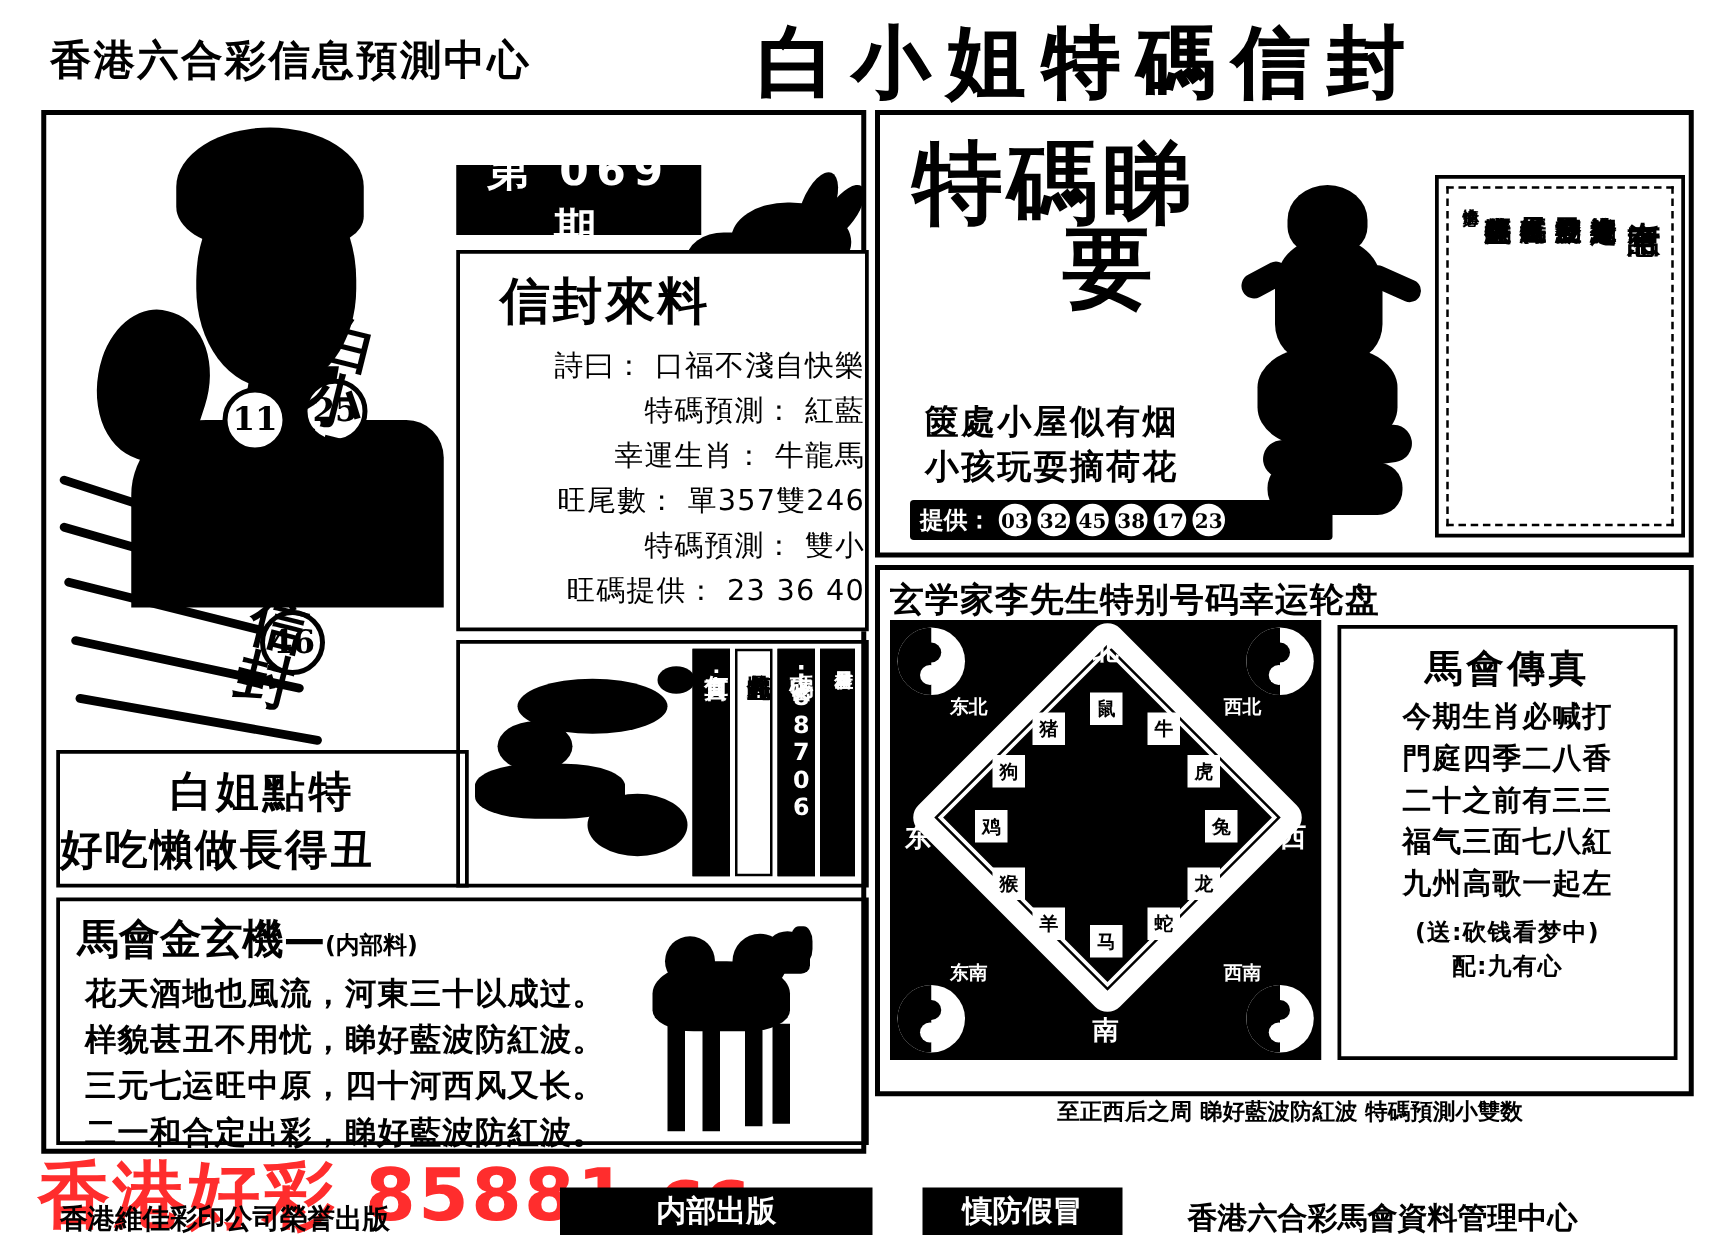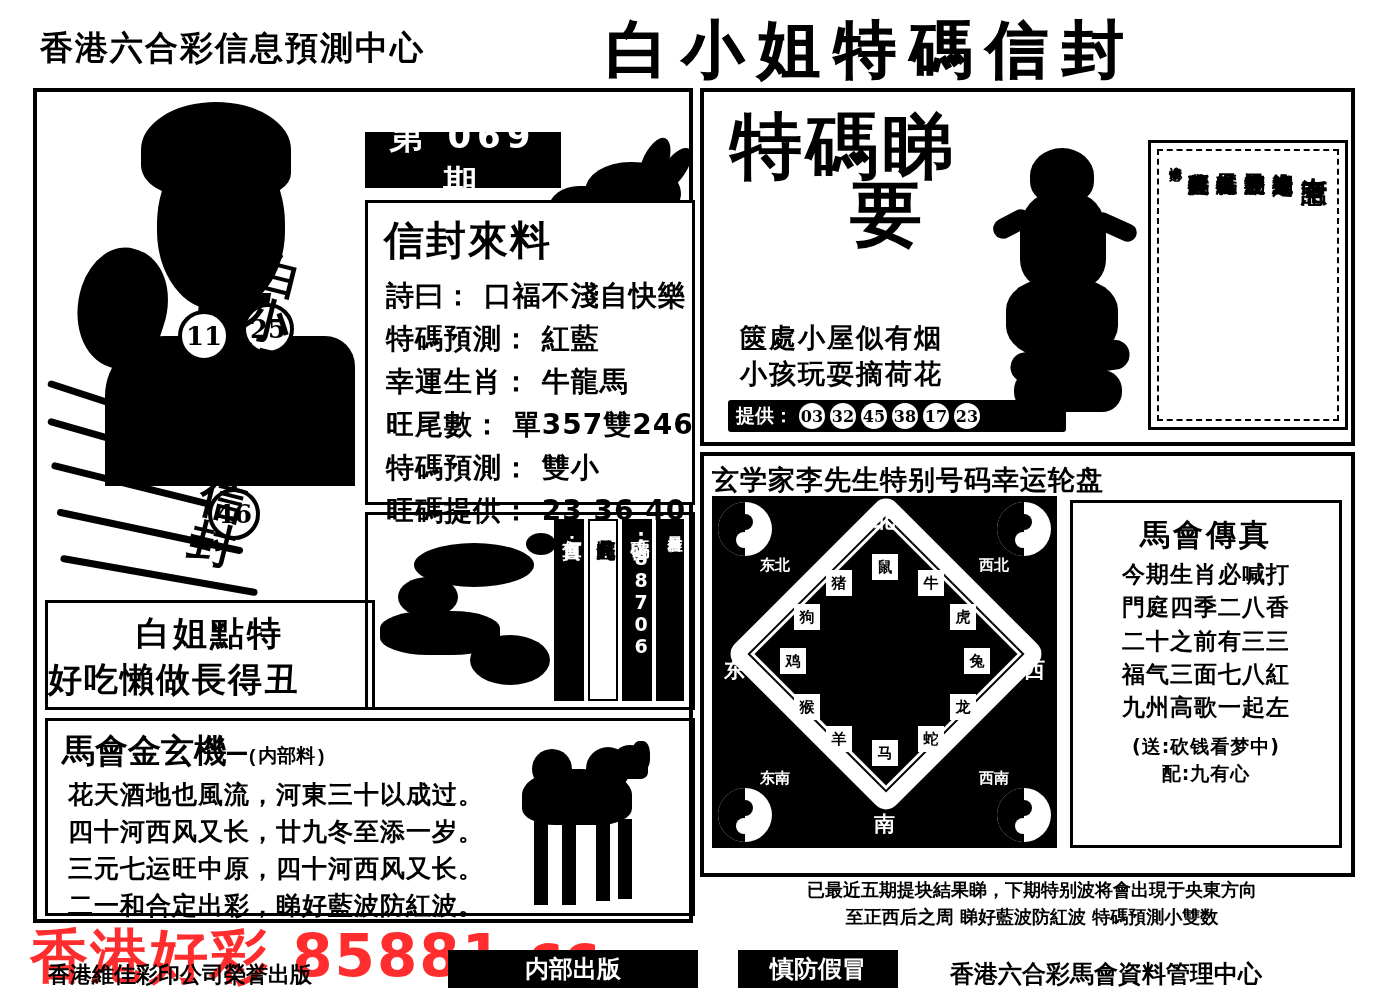--- a/index.html
+++ b/index.html
@@ -32,22 +32,22 @@
   #vert-title{left:262px;top:248px;font-size:46px;font-weight:bold;line-height:1.0;
               transform:rotate(14deg);transform-origin:top left;}
   #vert-title span{display:block;}
 
   
   #issue{left:365px;top:132px;width:196px;height:56px;background:#000;}
   #issue .t{color:#fff;font-size:34px;font-weight:bold;letter-spacing:6px;width:100%;height:100%;}
 
   
   #laiLiao{left:365px;top:200px;width:330px;height:305px;border:3px solid #000;box-sizing:border-box;background:#fff;}
-  #laiLiao h2{margin:0;padding:10px 0 4px 16px;font-size:40px;font-weight:bold;letter-spacing:2px;}
-  #laiLiao .row{font-size:28px;font-weight:bold;padding:5px 0 0 18px;letter-spacing:1px;white-space:nowrap;}
+  #laiLiao h2{margin:0;padding:10px 0 4px 32px;font-size:40px;font-weight:bold;letter-spacing:2px;}
+  #laiLiao .row{font-size:23px;font-weight:normal;padding:5px 0 0 18px;letter-spacing:1px;white-space:nowrap;text-align:right;}
 
   
   #rabbit{left:545px;top:140px;width:150px;height:120px;}
   #rabbit .b1{position:absolute;left:40px;top:22px;width:96px;height:62px;background:#000;border-radius:48% 52% 50% 50%;}
   #rabbit .ear{position:absolute;left:96px;top:-4px;width:26px;height:60px;background:#000;border-radius:50%;transform:rotate(22deg);}
   #rabbit .ear2{position:absolute;left:118px;top:4px;width:22px;height:52px;background:#000;border-radius:50%;transform:rotate(36deg);}
   #rabbit .head{position:absolute;left:4px;top:46px;width:60px;height:44px;background:#000;border-radius:50% 40% 40% 50%;}
 
   
   #baijie{left:45px;top:600px;width:330px;height:110px;border:3px solid #000;box-sizing:border-box;}
@@ -58,21 +58,21 @@
   #snakebox{left:365px;top:512px;width:330px;height:198px;border:3px solid #000;box-sizing:border-box;}
   #snake .body{position:absolute;background:#000;border-radius:50%;}
   #mima{position:absolute;right:4px;top:4px;width:134px;height:186px;}
   .mimacol{position:absolute;top:0;width:30px;height:182px;border:2px solid #000;box-sizing:border-box;}
   .mimacol .vt{writing-mode:vertical-rl;text-orientation:upright;font-size:19px;font-weight:bold;line-height:1.05;padding-top:4px;
                width:100%;display:flex;justify-content:center;}
   .mimacol.black{background:#000;}
   .mimacol.black .vt{color:#fff;}
 
   
-  #xuanji{left:45px;top:718px;width:650px;height:198px;border:3px solid #000;box-sizing:border-box;font-family:Liberation Mono, monospace;}
+  #xuanji{left:45px;top:718px;width:650px;height:198px;border:3px solid #000;box-sizing:border-box;}
   #xuanji .hd{font-size:33px;font-weight:bold;padding:8px 0 0 14px;}
   #xuanji .hd small{font-size:19px;}
   #xuanji .ln{font-size:25px;font-weight:bold;padding:4px 0 0 20px;letter-spacing:1px;white-space:nowrap;}
   #camel{position:absolute;right:20px;top:12px;width:210px;height:180px;}
   #camel .cb{position:absolute;background:#000;}
 
   
   #temaTitle{left:730px;top:112px;font-size:72px;font-weight:bold;letter-spacing:4px;line-height:0.95;}
   #temaTitle .s2{margin-left:120px;display:block;}
   #poem{left:740px;top:320px;font-size:27px;font-weight:bold;line-height:1.35;letter-spacing:2px;}
@@ -207,21 +207,21 @@
       <div class="vt" style="font-size:15px;">佳日星君</div>
     </div>
   </div>
 </div>
 
 <div class="abs" id="xuanji">
   <div class="hd">
     <span>馬會金玄機</span>—<small>(内部料)</small>
   </div>
   <div class="ln">花天酒地也風流，河東三十以成过。</div>
-  <div class="ln">四十河西风又长，廿九冬至添一岁。</div>
+  <div class="ln">样貌甚丑不用忧，睇好藍波防紅波。</div>
   <div class="ln">三元七运旺中原，四十河西风又长。</div>
   <div class="ln">二一和合定出彩，睇好藍波防紅波。</div>
   <div id="camel">
     <div class="cb" style="left:60px;top:36px;width:110px;height:56px;border-radius:46% 46% 30% 30%;"></div>
     <div class="cb" style="left:70px;top:16px;width:40px;height:40px;border-radius:50%;"></div>
     <div class="cb" style="left:124px;top:14px;width:44px;height:44px;border-radius:50%;"></div>
     <div class="cb" style="left:150px;top:12px;width:36px;height:34px;border-radius:50% 50% 20% 20%;"></div>
     <div class="cb" style="left:170px;top:8px;width:18px;height:30px;border-radius:40%;"></div>
     <div class="cb" style="left:72px;top:86px;width:14px;height:86px;"></div>
     <div class="cb" style="left:100px;top:86px;width:14px;height:86px;"></div>
@@ -310,21 +310,20 @@
   <div class="ln">今期生肖必喊打</div>
   <div class="ln">門庭四季二八香</div>
   <div class="ln">二十之前有三三</div>
   <div class="ln">福气三面七八紅</div>
   <div class="ln">九州高歌一起左</div>
   <div class="ln sm" style="padding-top:8px;">(送:砍钱看梦中)</div>
   <div class="ln sm">配:九有心</div>
 </div>
 
 <div id="bottomNote">
-  <div>已最近五期提块結果睇，下期特别波将會出現于央東方向</div>
   <div>至正西后之周   睇好藍波防紅波   特碼預測小雙数</div>
 </div>
 
 <div id="wm">
   <span>香港好彩</span>
   <span class="num">85881.cc</span>
 </div>
 <div id="ft-left">香港維佳彩印公司榮誉出版</div>
 <div id="ft-mid" class="ctr">内部出版</div>
 <div id="ft-mid2" class="ctr">慎防假冒</div>

